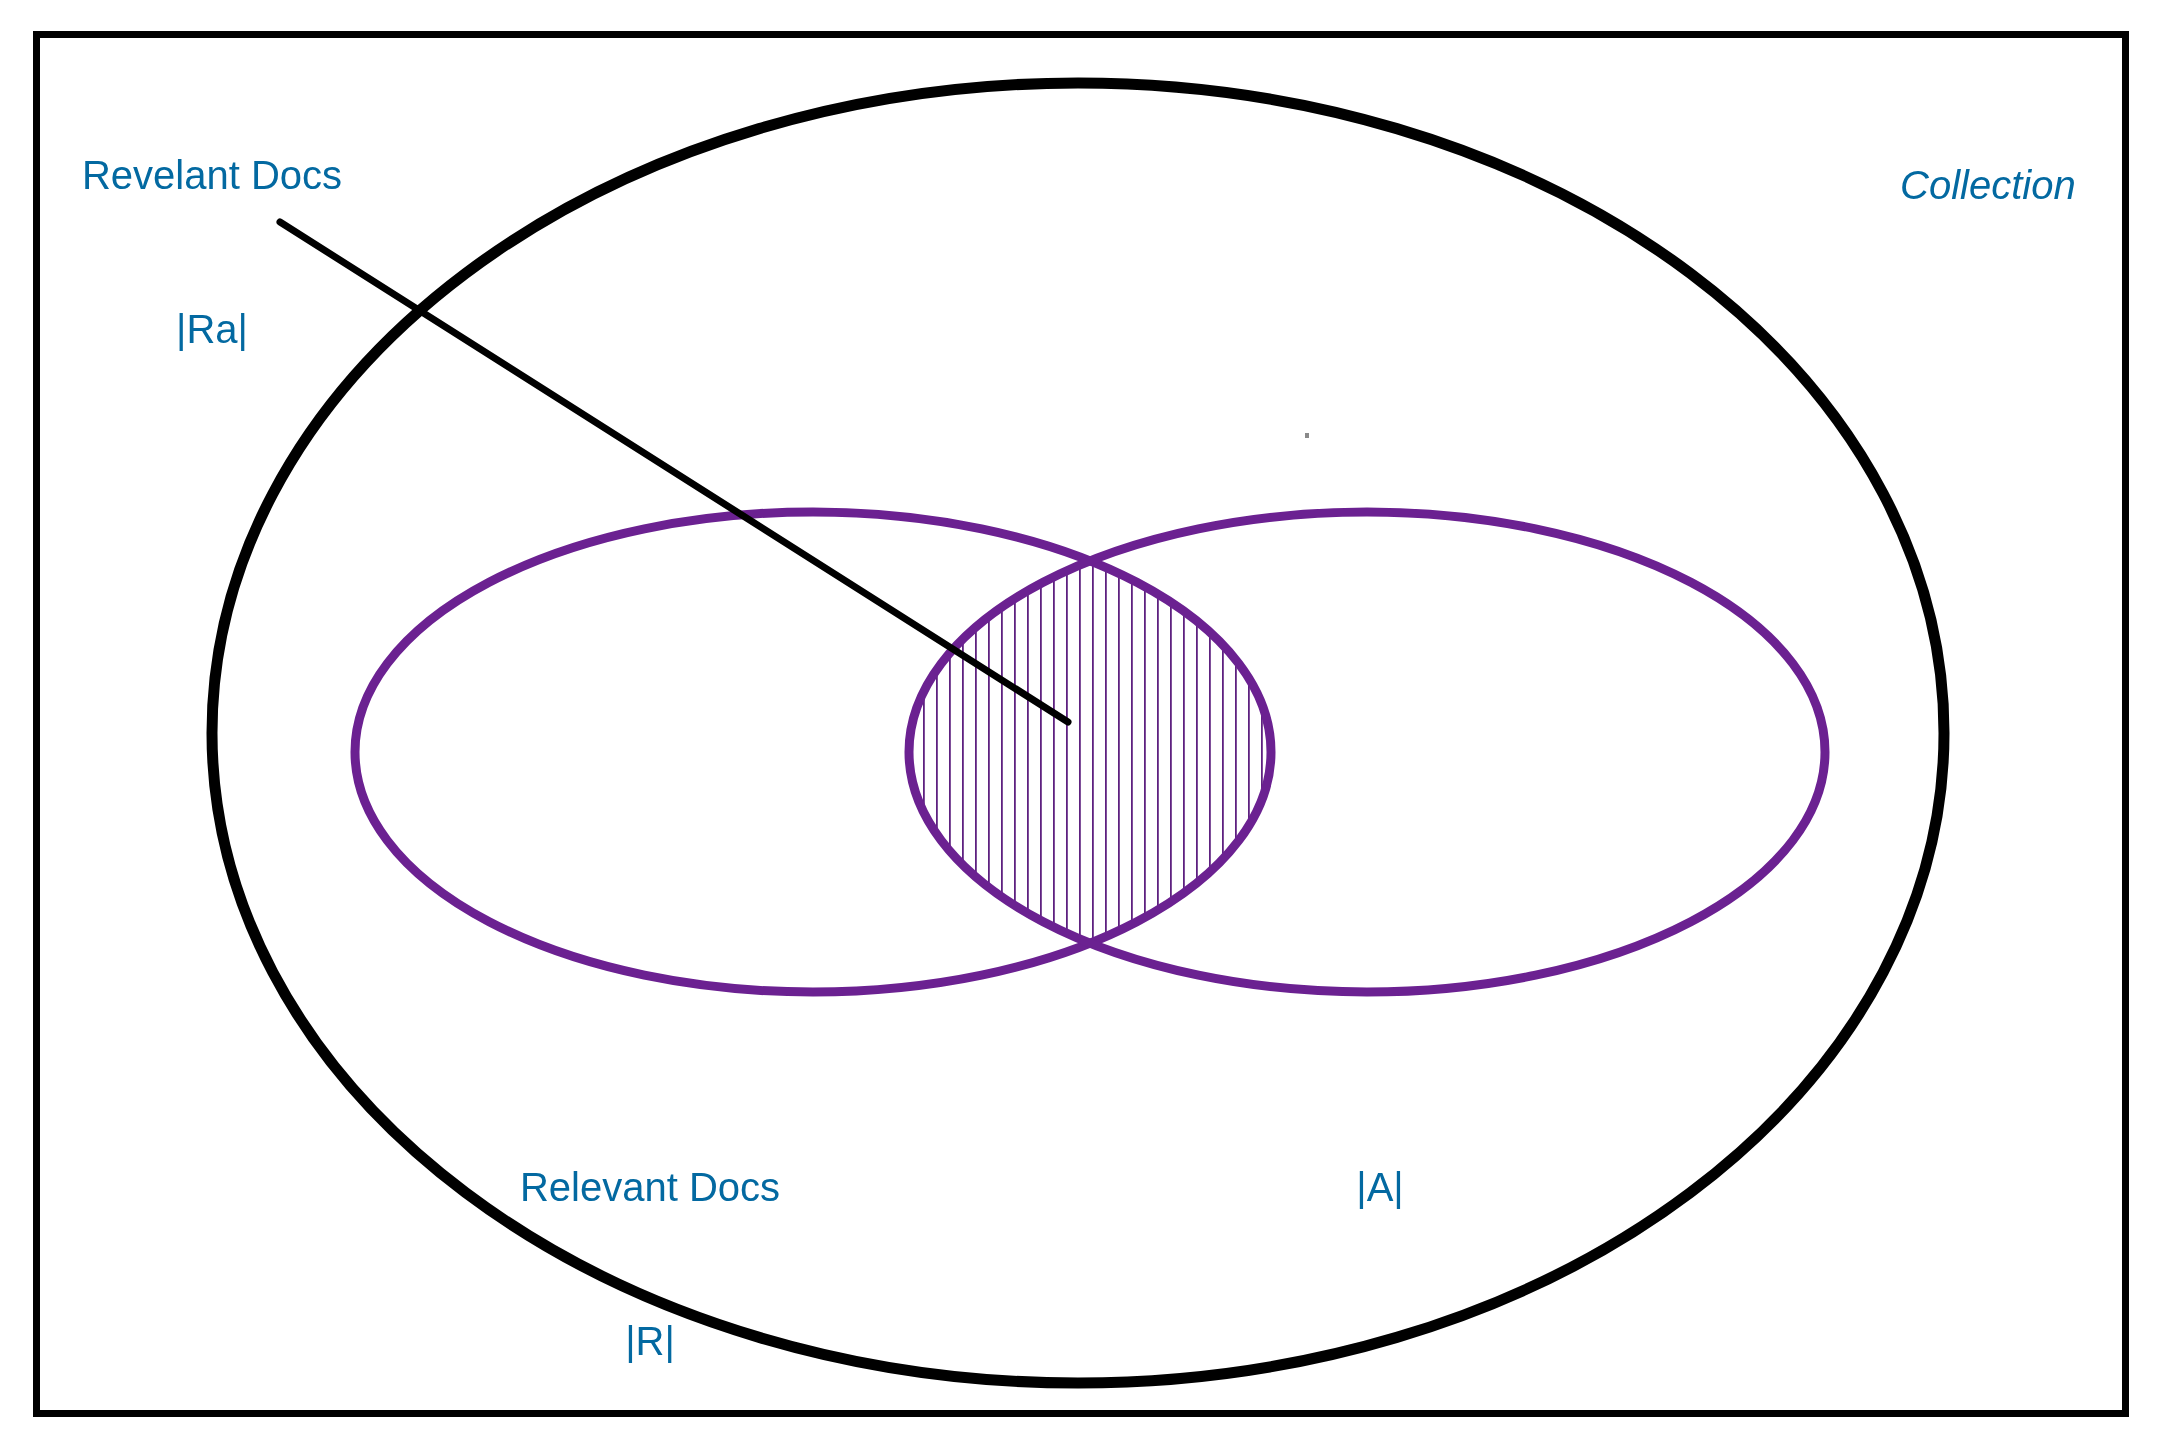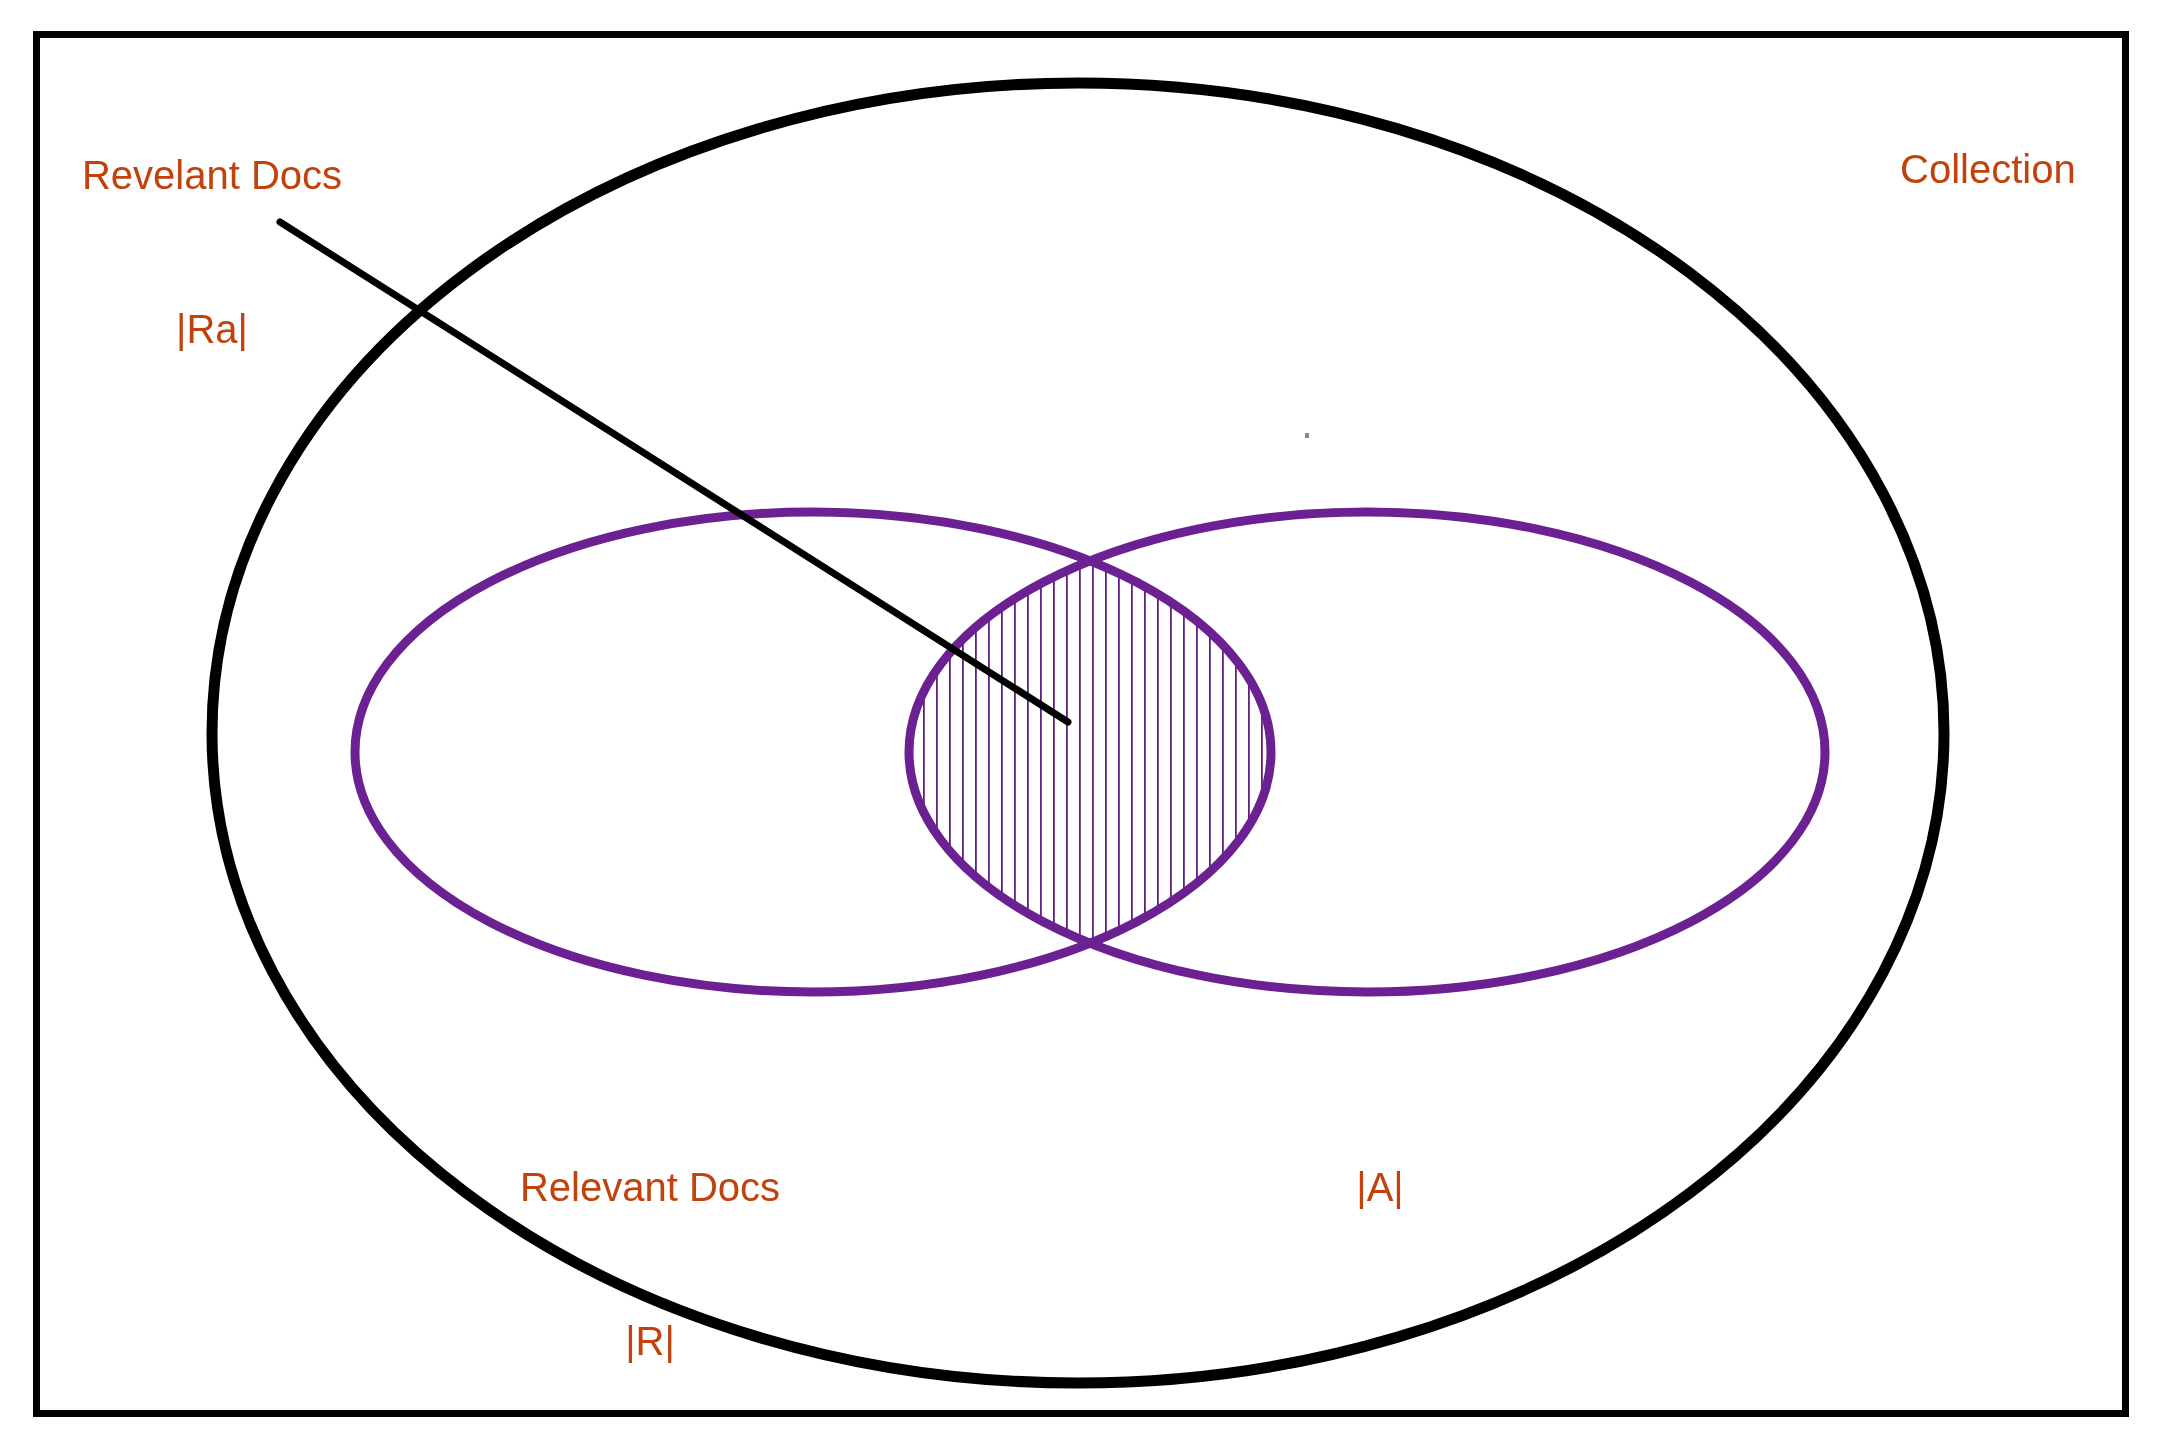--- a/index.html
+++ b/index.html
@@ -20,37 +20,38 @@
   #diagram-svg {
     position: absolute;
     left: 0;
     top: 0;
     width: 2160px;
     height: 1454px;
     display: block;
   }
   .lbl {
     position: absolute;
-    color: #c2410c;
+    color: #0369a1;
     font-family: "Liberation Sans", sans-serif;
     font-weight: 400;
     line-height: 1.28;
     white-space: pre;
   }
   #label-ra {
     left: 62px;
     top: 48px;
     font-size: 40px;
     text-align: center;
     width: 300px;
   }
   #label-collection {
     left: 1900px;
-    top: 144px;
+    top: 160px;
     font-size: 40px;
+    font-style: italic;
   }
   #label-relevant {
     left: 440px;
     top: 1060px;
     font-size: 40px;
     text-align: center;
     width: 420px;
   }
   #label-answerset {
     left: 1170px;

